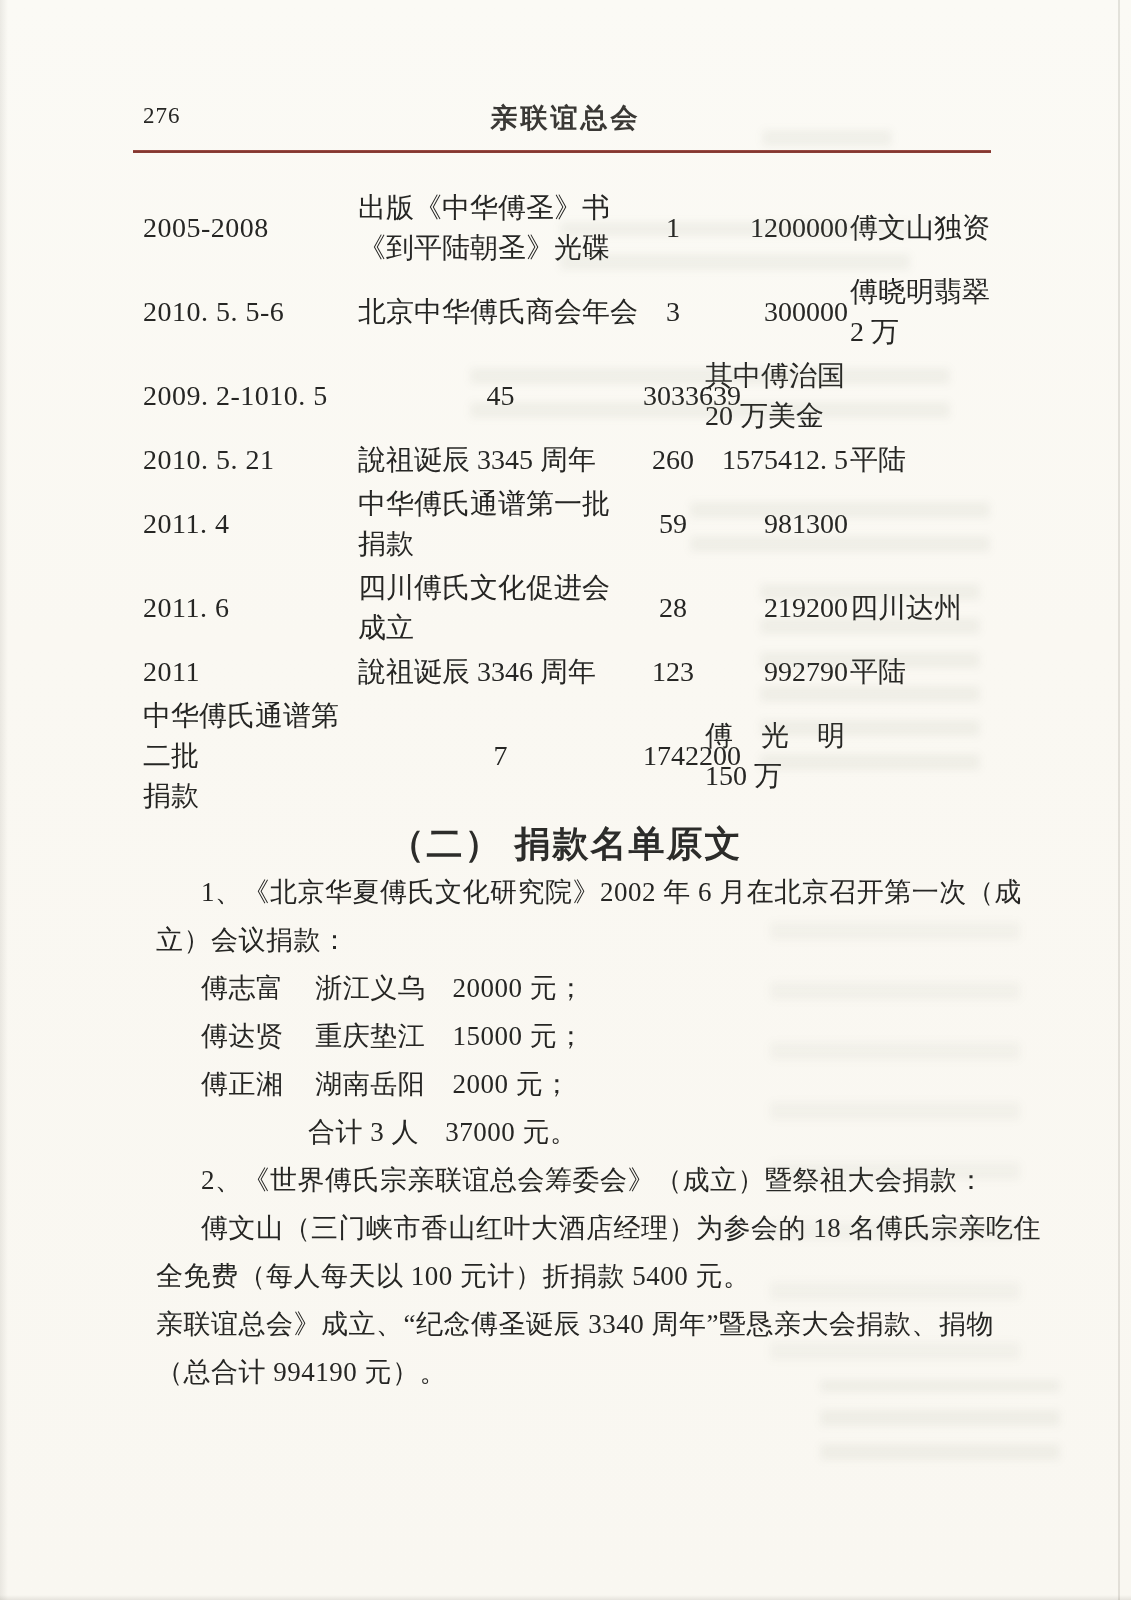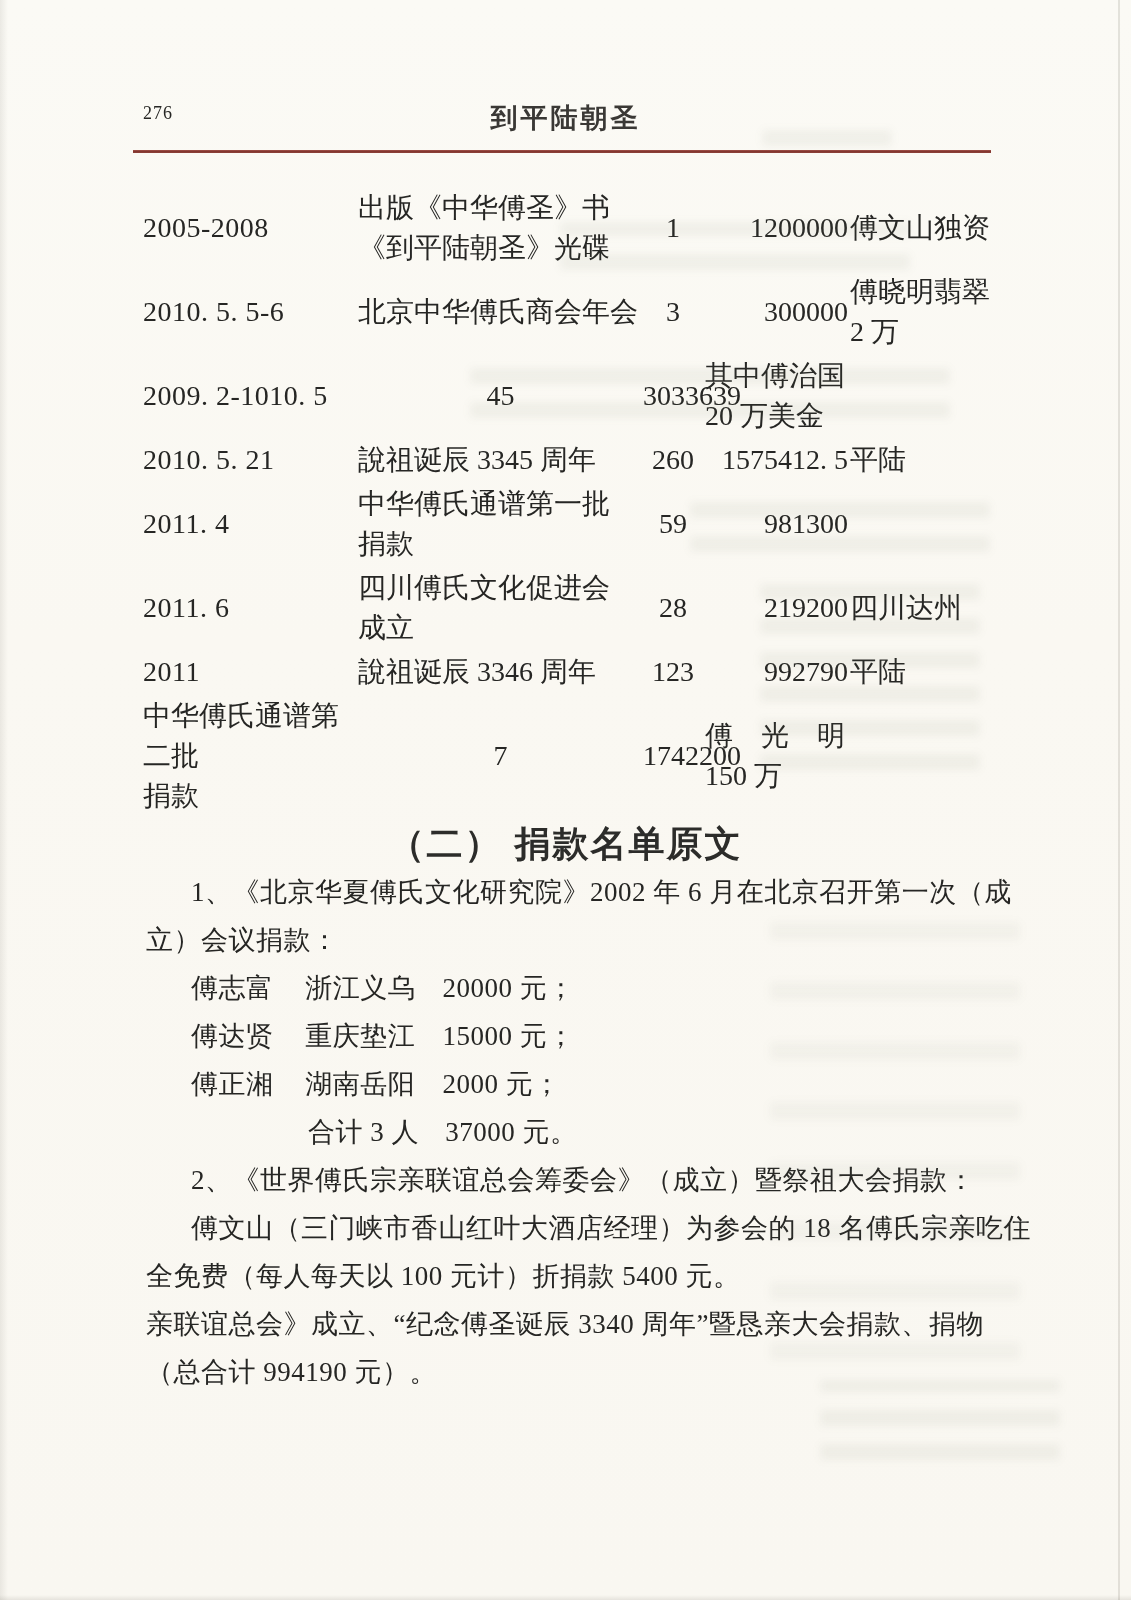--- a/index.html
+++ b/index.html
@@ -11,21 +11,21 @@
     font-family:"Liberation Serif","DejaVu Serif",serif;
     color:#262624;
     overflow:hidden;
   }
   
   .edge-right{position:absolute;top:0;bottom:0;right:11px;width:2px;background:rgba(120,115,105,0.18);}
   .edge-left{position:absolute;top:0;bottom:0;left:0;width:8px;background:linear-gradient(90deg,rgba(90,85,75,0.10),rgba(90,85,75,0));}
   .edge-bottom{position:absolute;left:0;right:0;bottom:0;height:5px;background:linear-gradient(0deg,rgba(90,85,75,0.12),rgba(90,85,75,0));}
 
   
-  .pagenum{position:absolute;left:143px;top:103px;font-size:18px;letter-spacing:1px;}
+  .pagenum{position:absolute;left:143px;top:103px;font-size:23px;letter-spacing:1px;}
   .htitle{
     position:absolute;left:0;right:0;top:100px;text-align:center;
     font-size:27px;font-weight:700;letter-spacing:3px;color:#3a3835;
   }
   .rule{position:absolute;left:133px;top:150px;width:858px;height:3px;
     background:linear-gradient(180deg,#a3524a 0%,#7d322b 60%,#93453e 100%);}
 
   
   .dtable{position:absolute;left:143px;top:186px;width:847px;}
   .trow{display:grid;grid-template-columns:215px 285px 60px 145px 142px;align-items:center;padding:2px 0;}
@@ -36,47 +36,47 @@
   .c-note{padding-left:2px;}
 
   
   .sec-heading{
     position:absolute;left:0;right:0;top:820px;margin:0;text-align:center;
     font-family:"Liberation Sans","DejaVu Sans",sans-serif;
     font-size:36px;font-weight:600;letter-spacing:2px;color:#2c2c2a;
   }
 
   
-  .btext{position:absolute;left:146px;top:868px;width:870px;}
+  .btext{position:absolute;left:156px;top:868px;width:870px;}
   .bline{font-size:27px;line-height:48px;height:48px;white-space:nowrap;letter-spacing:0.5px;}
   .ind{padding-left:45px;}
   .donor-line{padding-left:45px;}
   .donor-line .d-name{display:inline-block;width:107px;}
   .donor-line .d-place{display:inline-block;width:130px;}
   .total-line{padding-left:152px;}
-  .total-line .d-label{display:inline-block;width:130px;margin-left:10px;}
+  .total-line .d-label{display:inline-block;width:130px;}
 
   
   .ghost{position:absolute;filter:blur(4px);opacity:0.55;pointer-events:none;
     background:repeating-linear-gradient(0deg,rgba(112,120,96,0.14) 0 16px,rgba(112,120,96,0) 16px 34px);}
   .g1{left:762px;top:112px;width:130px;height:34px;}
   .g2{left:560px;top:222px;width:350px;height:48px;}
   .g3{left:470px;top:368px;width:480px;height:50px;}
   .g4{left:690px;top:492px;width:300px;height:60px;}
   .g5{left:760px;top:580px;width:220px;height:190px;}
   .g6{left:770px;top:880px;width:250px;height:480px;background:repeating-linear-gradient(0deg,rgba(112,120,96,0.10) 0 18px,rgba(112,120,96,0) 18px 60px);}
   .g7{left:820px;top:1380px;width:240px;height:80px;}
 </style>
 </head>
 <body>
 
 <div class="page">
 
   <span class="pagenum">276</span>
-  <div class="htitle">到平陆朝圣</div>
+  <div class="htitle">亲联谊总会</div>
   <div class="rule"></div>
 
   <div class="dtable">
     <div class="trow">
       <div class="cell c-date">2005-2008</div>
       <div class="cell c-item">出版《中华傅圣》书
 《到平陆朝圣》光碟</div>
       <div class="cell c-count">1</div>
       <div class="cell c-amount">1200000</div>
       <div class="cell c-note">傅文山独资</div>

